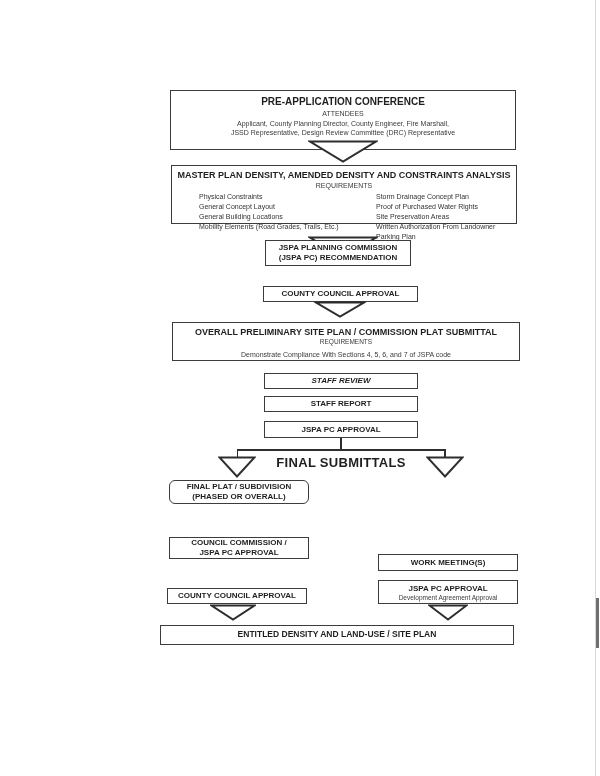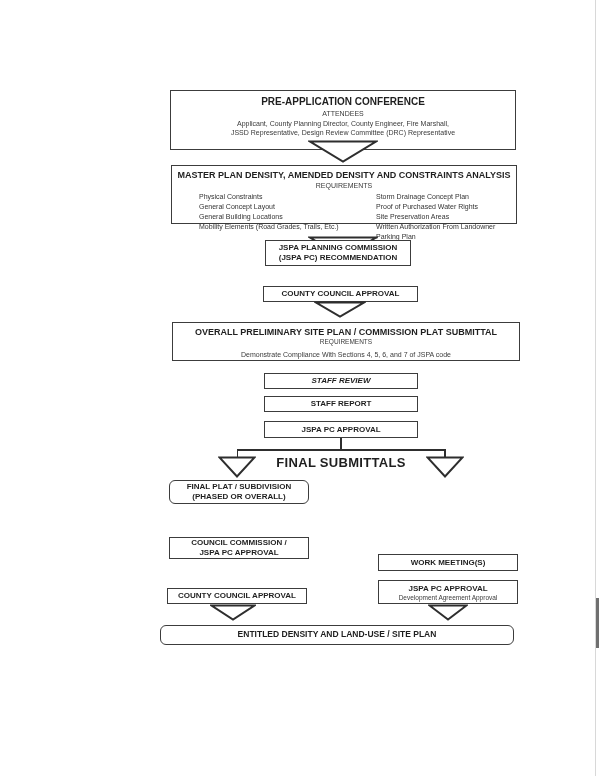--- a/index.html
+++ b/index.html
@@ -150,20 +150,20 @@
 
   <div class="box" style="left:378px;top:580px;width:140px;height:24px;padding-top:3px;">
     <div class="box-title t8">JSPA PC APPROVAL</div>
     <div class="detail65">Development Agreement Approval</div>
   </div>
 
   <svg class="arrow" style="left:428px;top:604px;" width="40" height="17" viewBox="0 0 40 17">
     <polygon points="1.5,1.5 38.5,1.5 20,15.5"></polygon>
   </svg>
 
-  <div class="box single" style="left:160px;top:625px;width:354px;height:20px;border-radius:6px;">
+  <div class="box single" style="left:160px;top:625px;width:354px;height:20px;">
     <div class="box-title t85">ENTITLED DENSITY AND LAND-USE / SITE PLAN</div>
   </div>
 
   <div class="scan-line" style="left:594.5px;top:0;width:1.5px;height:776px;"></div>
   <div class="scan-dark" style="left:595.5px;top:598px;width:3.5px;height:50px;"></div>
 
 </div>
 
 </body></html>

